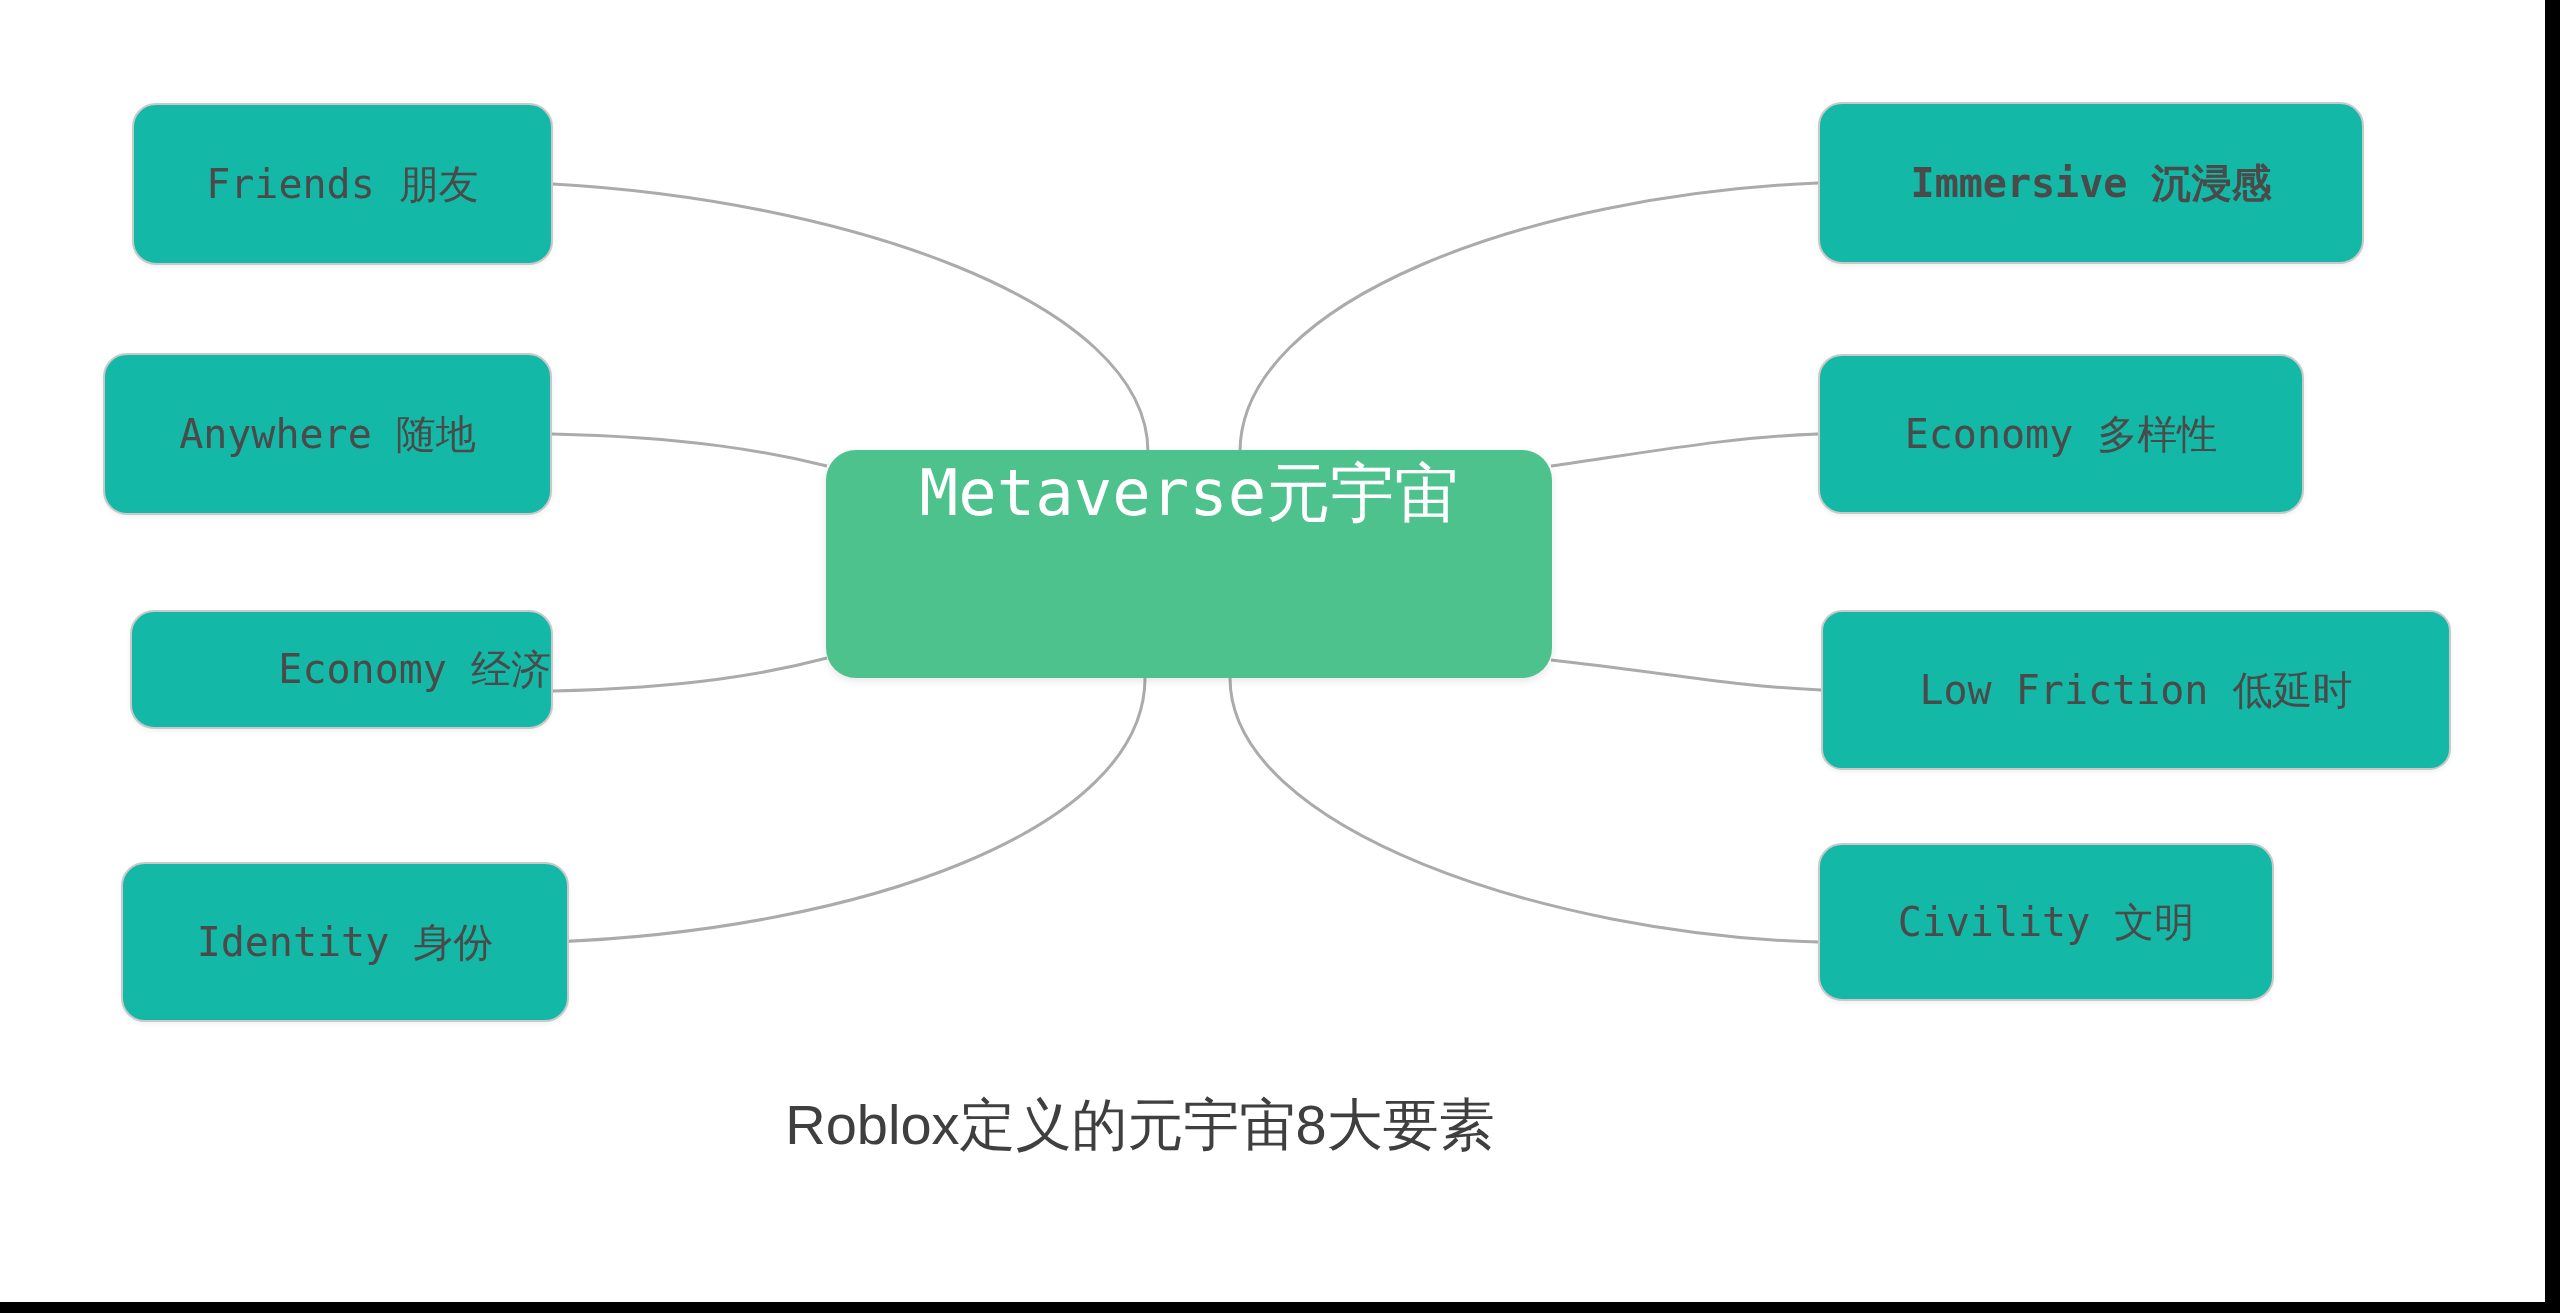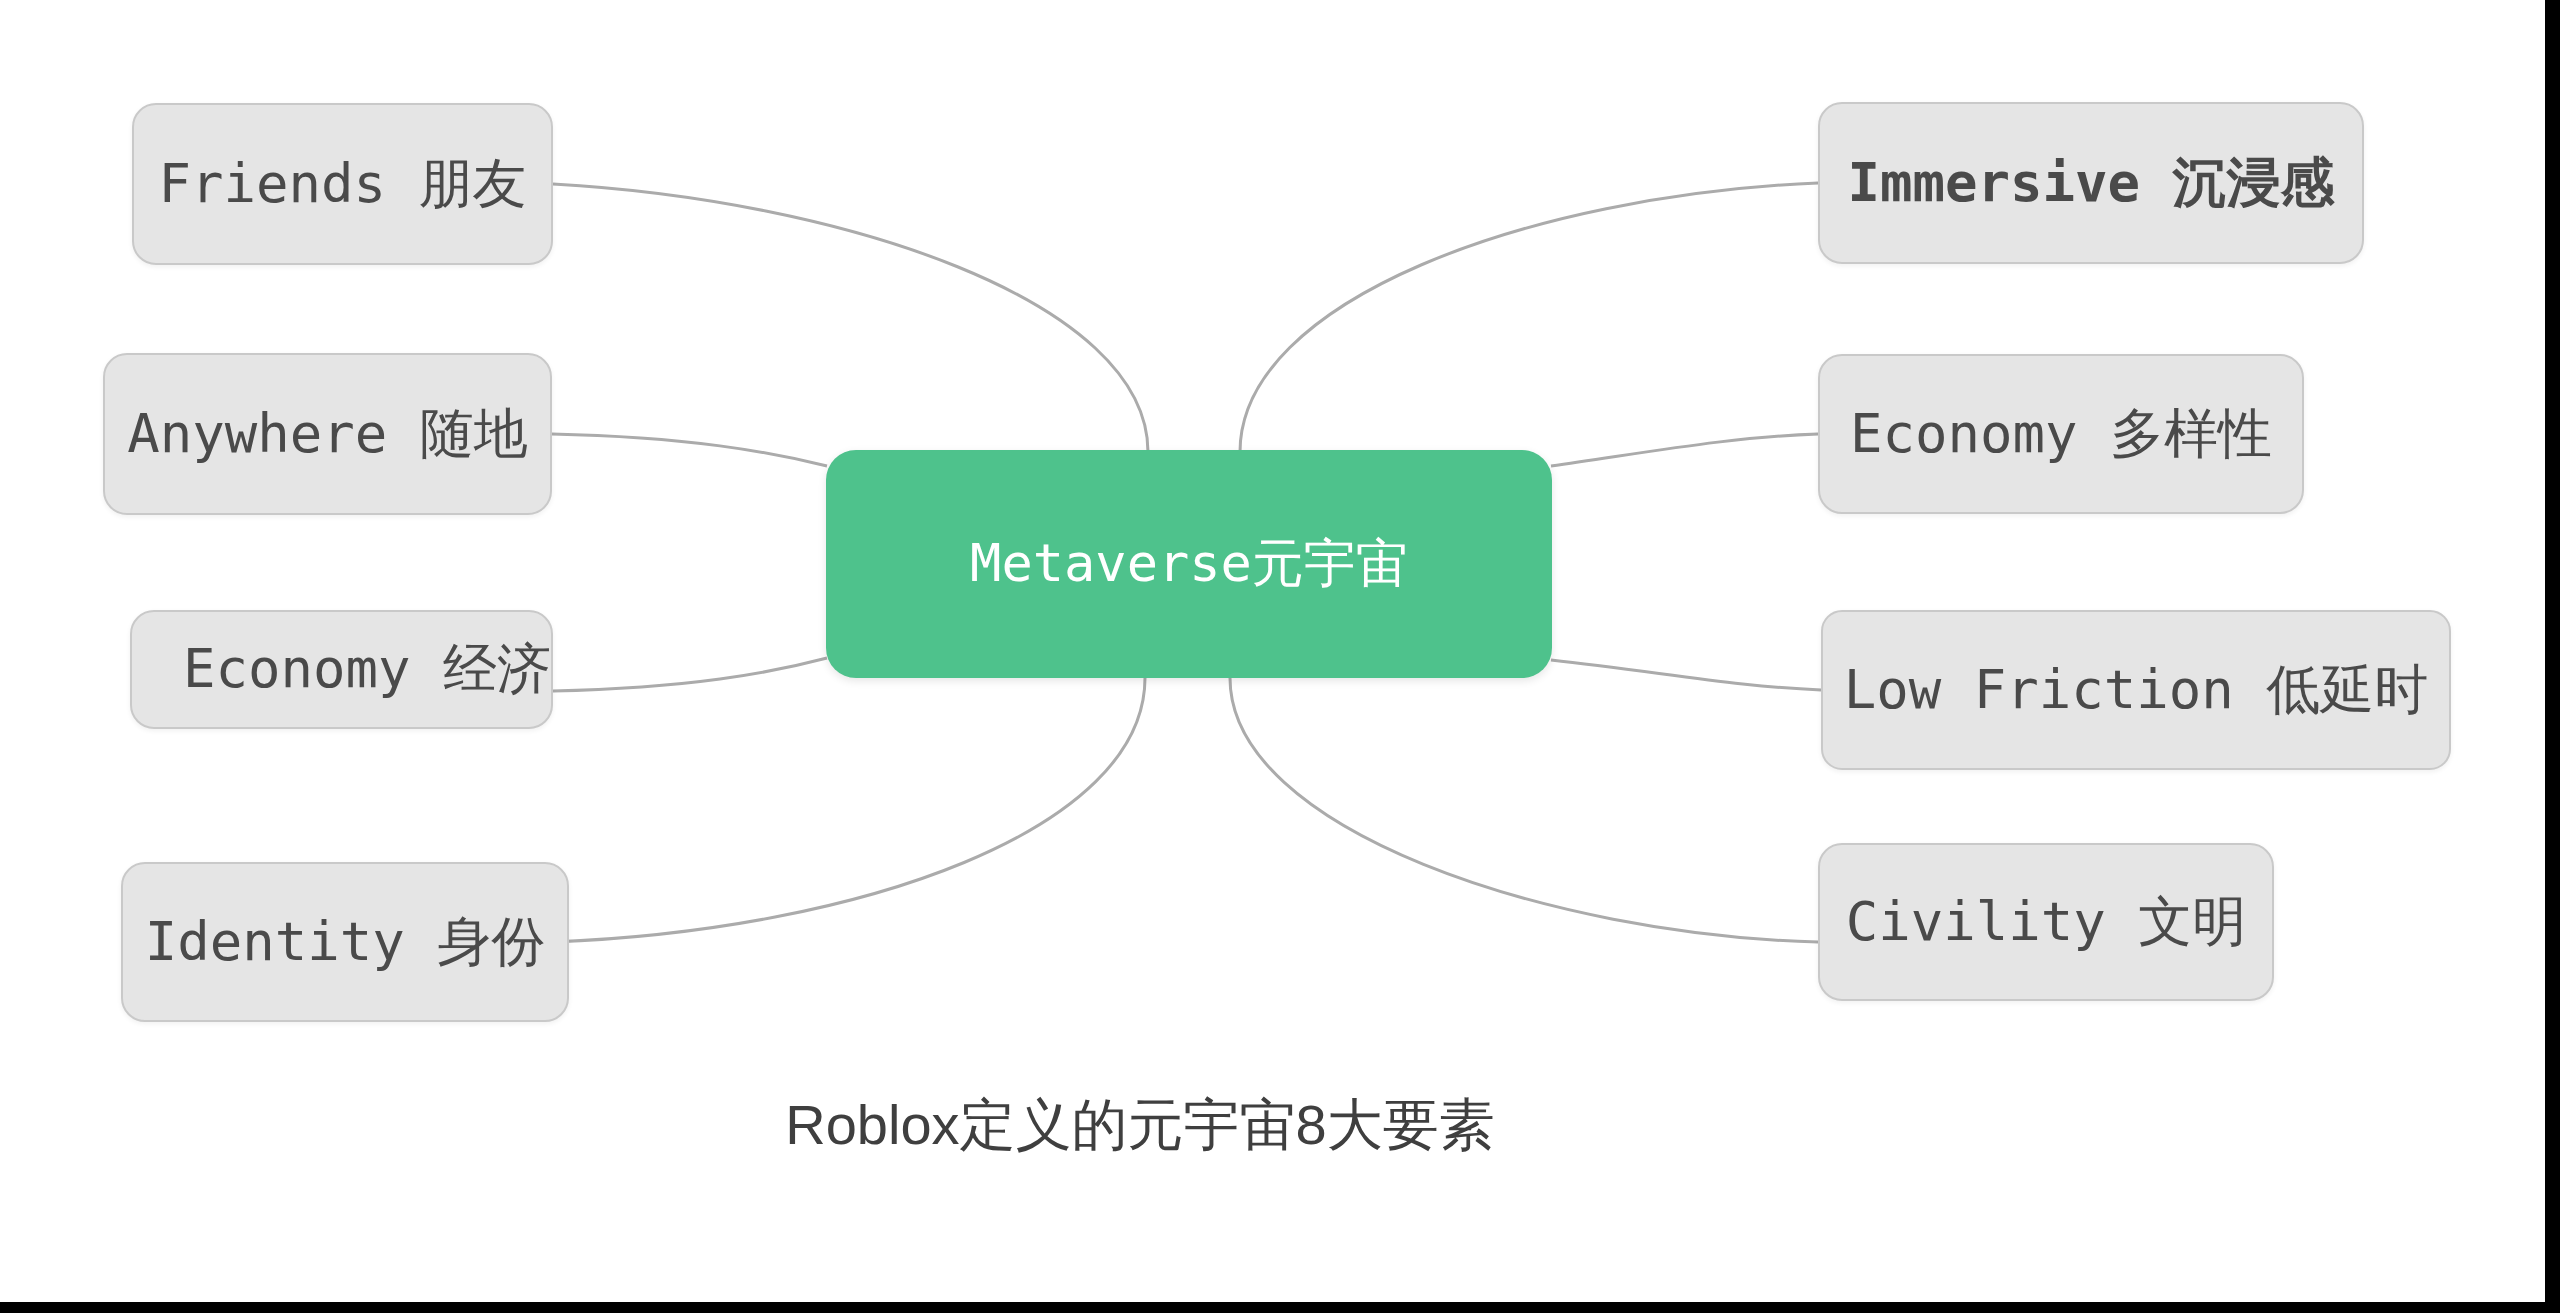--- a/index.html
+++ b/index.html
@@ -9,46 +9,46 @@
     position:relative;
     overflow:hidden;
     font-family:"DejaVu Sans Mono", monospace;
   }
   #canvas{position:absolute;left:0;top:0;width:2560px;height:1313px;}
   svg.connectors{position:absolute;left:0;top:0;width:2560px;height:1313px;z-index:1;}
   svg.connectors path{fill:none;stroke:#ababab;stroke-width:3;}
   .node{
     position:absolute;
     z-index:2;
-    background:#e5e5e5;
+    background:#14b8a6;
     border:2px solid #c9c9c9;
     border-radius:24px;
     box-shadow:0 2px 5px rgba(0,0,0,0.06);
     display:flex;align-items:center;justify-content:center;
-    font-size:54px;
+    font-size:40px;
     color:#4a4a4a;
     white-space:nowrap;
     box-sizing:border-box;
   }
   #node-friends    {left:132px;  top:103px; width:421px; height:162px;}
   #node-anywhere   {left:103px;  top:353px; width:449px; height:162px;text-align:center;}
   #node-economy    {left:130px;  top:610px; width:423px; height:119px;justify-content:flex-end;}
   #node-identity   {left:105px;  top:862px; width:448px; height:160px;margin-left:16px;}
   #node-immersive  {left:1818px; top:102px; width:546px; height:162px;font-weight:bold;}
   #node-variety    {left:1818px; top:354px; width:486px; height:160px;}
   #node-lowfriction{left:1821px; top:610px; width:630px; height:160px;border-radius:21px;}
   #node-civility   {left:1818px; top:843px; width:456px; height:158px;}
   #center-topic{
     position:absolute;
     z-index:3;
     left:826px; top:450px; width:726px; height:228px;
     background:#4ec28c;
     border-radius:30px;
-    display:flex;align-items:center;justify-content:center;
-    font-size:52px;
+    display:flex;justify-content:center;
+    font-size:64px;
     color:#ffffff;
     white-space:nowrap;
     box-shadow:0 3px 8px rgba(0,0,0,0.10);
   }
   #caption{
     position:absolute;
     z-index:2;
     left:630px; top:1088px; width:1020px;
     text-align:center;
     font-family:"Liberation Sans","DejaVu Sans",sans-serif;

